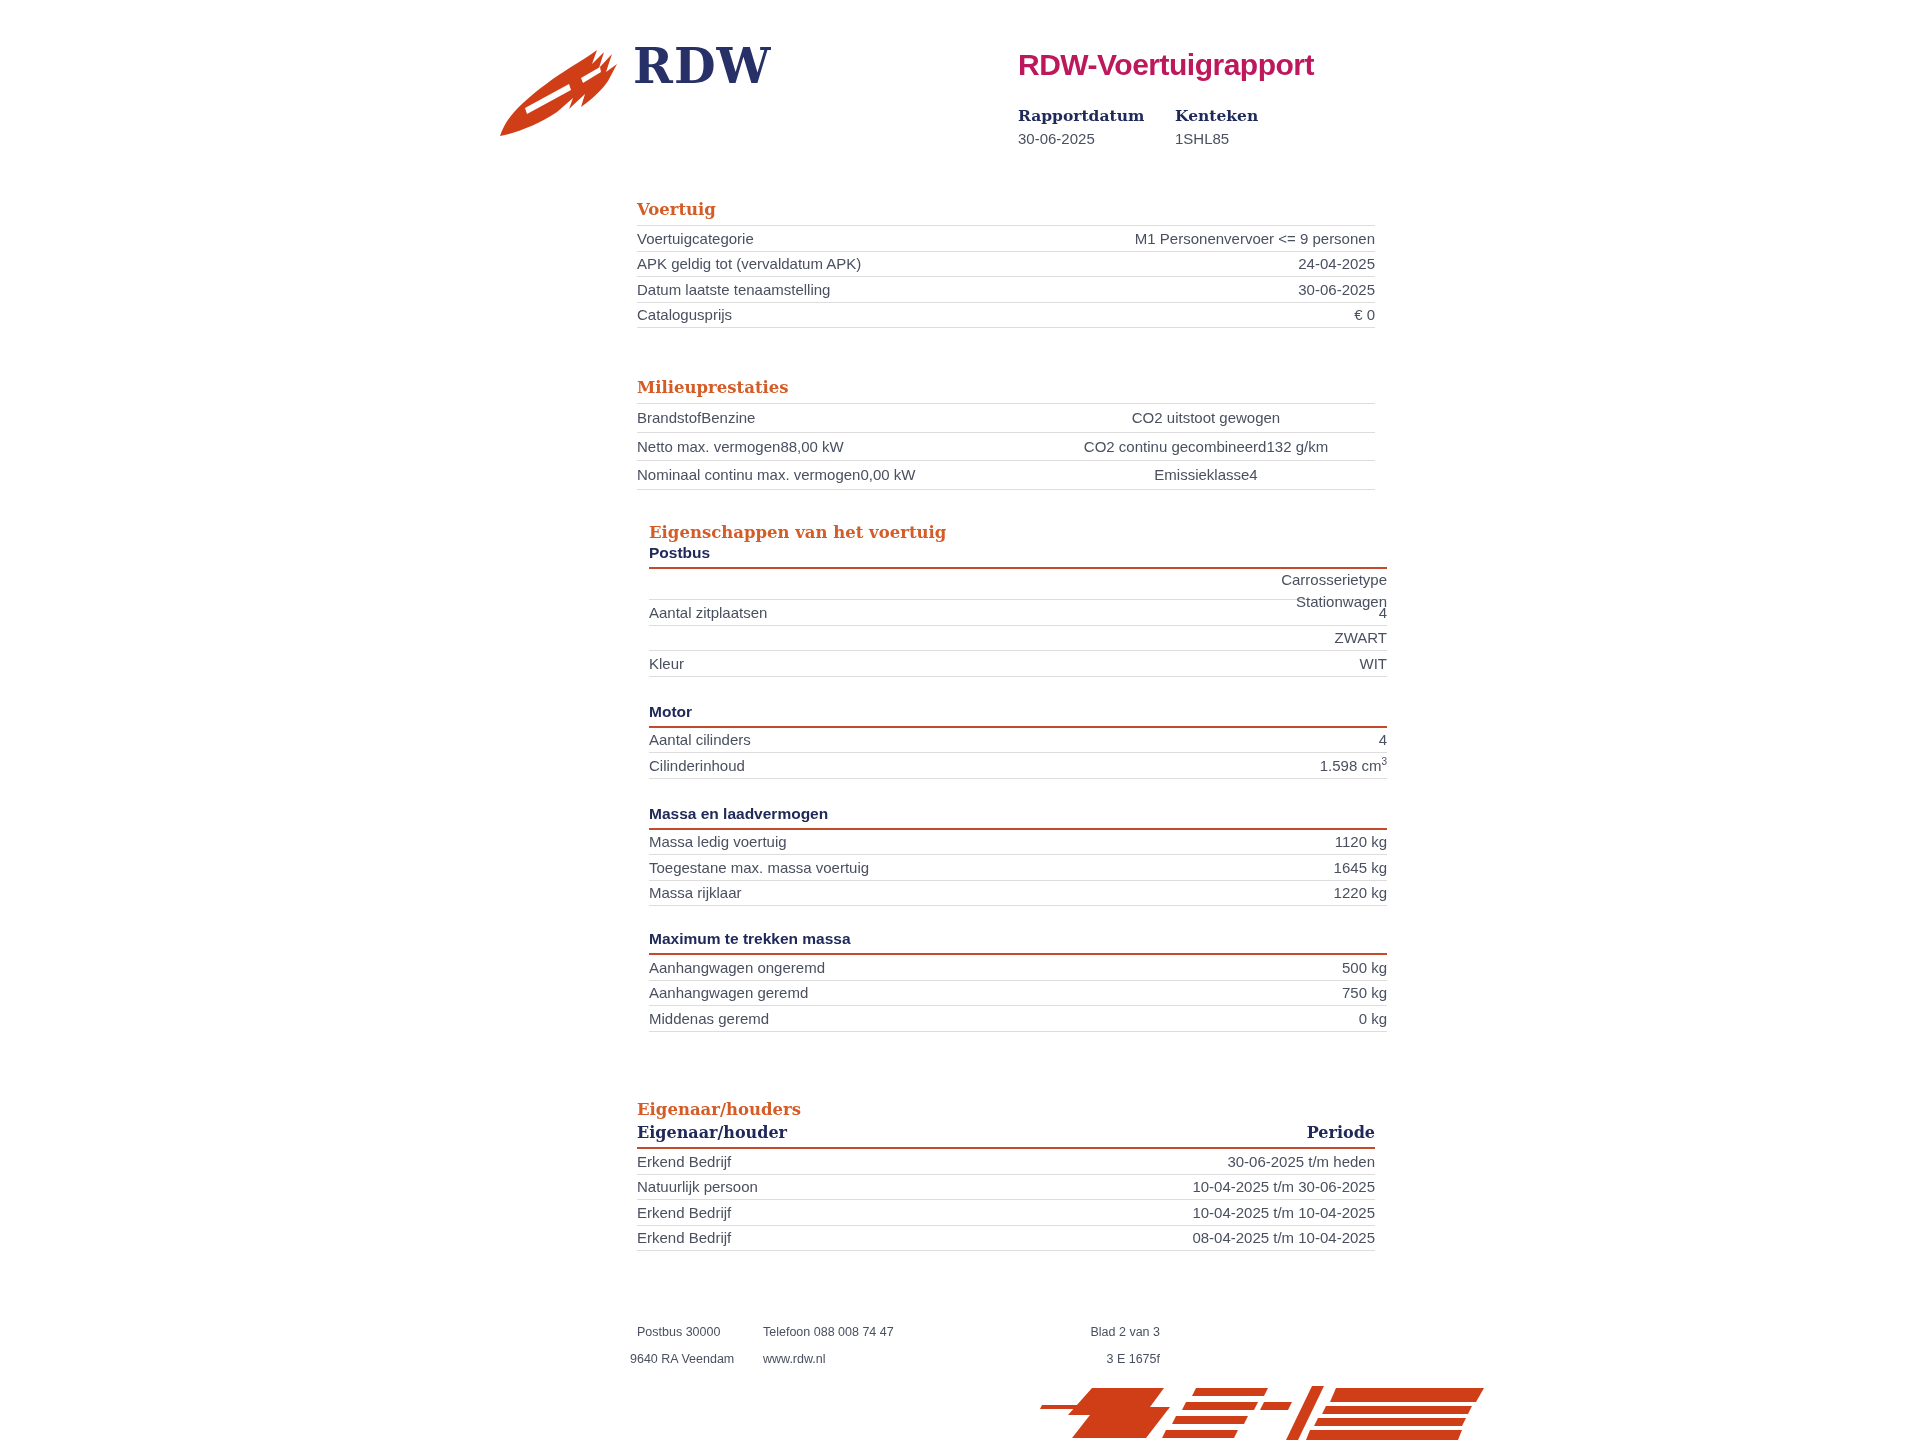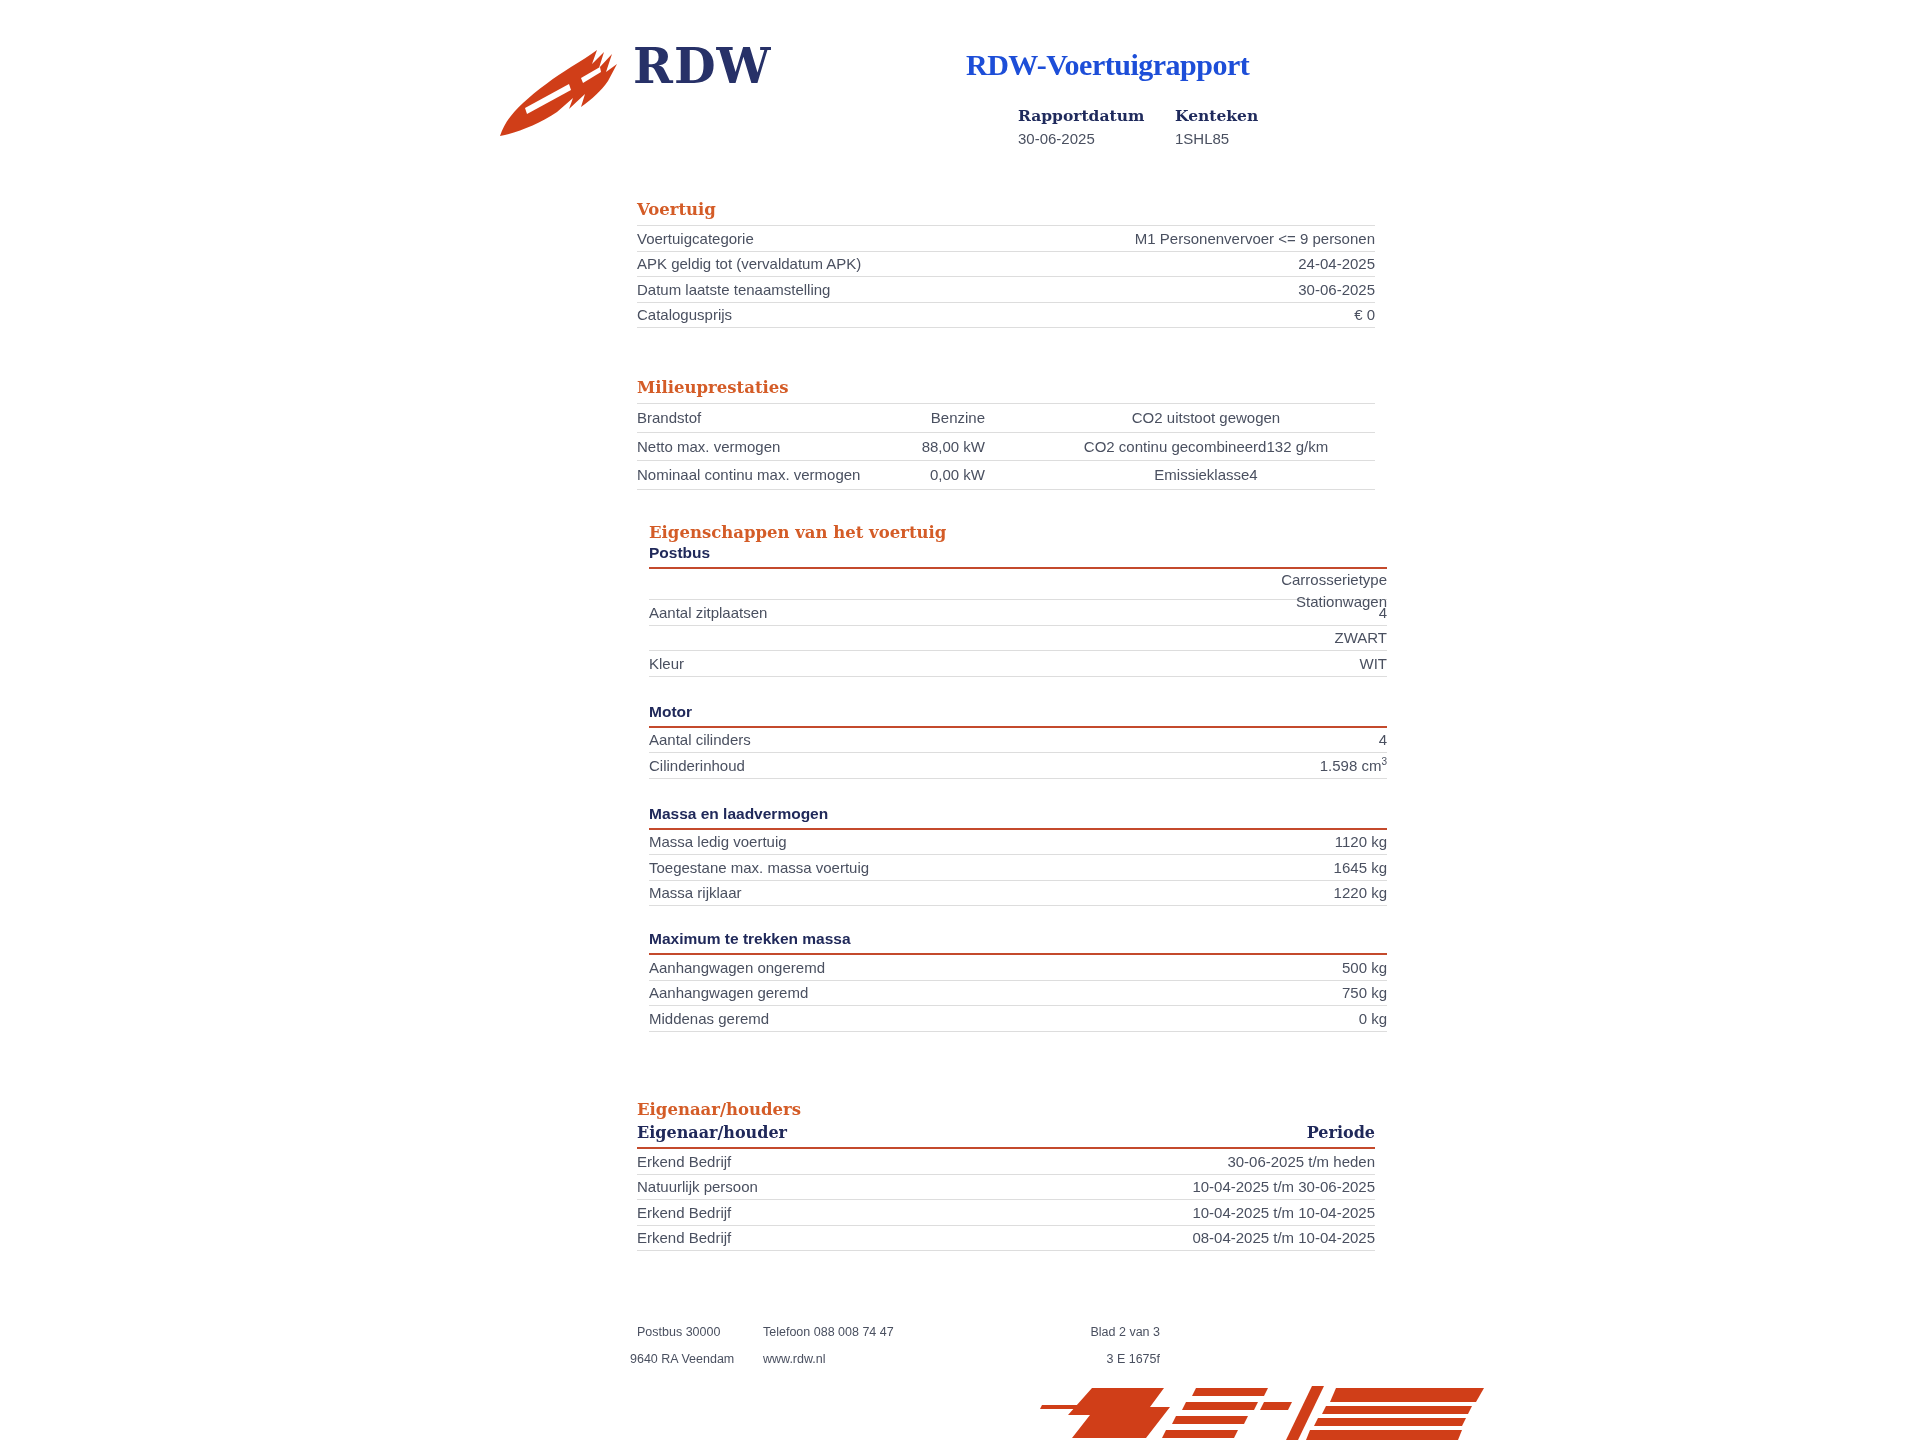--- a/index.html
+++ b/index.html
@@ -3,43 +3,43 @@
 <meta charset="utf-8">
 <style>
   html,body{margin:0;padding:0;background:#fff;}
   .page{position:relative;width:1705px;height:1440px;background:#ffffff;overflow:hidden;
         font-family:"Liberation Sans",sans-serif;color:#4a5060;}
 
   
   .logo-svg{position:absolute;left:497px;top:44px;width:132px;height:94px;}
   .wordmark{position:absolute;left:633px;top:40px;font-family:"DejaVu Serif","Liberation Serif",serif;
             font-weight:bold;font-size:48px;line-height:52px;color:#273168;letter-spacing:1px;}
-  .doc-title{position:absolute;left:966px;top:48px;font-family:Liberation Serif, serif;
-             font-weight:bold;font-size:30px;color:#1d4ed8;letter-spacing:-0.5px;}
+  .doc-title{position:absolute;left:1018px;top:48px;font-family:Liberation Sans, sans-serif;
+             font-weight:bold;font-size:30px;color:#be185d;letter-spacing:-0.5px;}
   .meta-label{position:absolute;top:106px;font-family:"DejaVu Serif","Liberation Serif",serif;
               font-weight:bold;font-size:15.5px;color:#1f2a5c;}
   .meta-value{position:absolute;top:130px;font-size:15px;color:#4a5060;}
   .ml-1{left:1018px;} .ml-2{left:1175px;}
 
   
   .section{position:absolute;left:637px;width:738px;}
   .sec-title{font-family:"DejaVu Serif","Liberation Serif",serif;font-weight:bold;
              font-size:16.5px;color:#d45c27;margin:0 0 6px 0;}
   .table{border-top:1px solid #dddddd;}
   .table.no-top{border-top:none;}
   .row{display:flex;justify-content:space-between;align-items:center;height:24.5px;
        border-bottom:1px solid #dddddd;font-size:15px;color:#4a5060;white-space:nowrap;}
   .sub-h{font-size:15.5px;font-weight:bold;color:#20295a;padding-bottom:5px;
          border-bottom:2px solid #c44a2c;}
   .subgroup{margin-top:26px;}
 
   
   .m-row{display:flex;align-items:center;height:27.6px;border-bottom:1px solid #dddddd;
          font-size:15px;color:#4a5060;white-space:nowrap;}
-  .m-left{width:348px;display:flex;justify-content:space-between;}
+  .m-left{width:348px;display:flex;justify-content:flex-start;}
   .m-right{margin-left:52px;flex:1;display:flex;justify-content:center;}
 
   
   .own-h{display:flex;justify-content:space-between;align-items:flex-end;
          font-family:"DejaVu Serif","Liberation Serif",serif;font-weight:bold;
          font-size:16px;color:#20295a;padding-bottom:5px;border-bottom:2px solid #c44a2c;}
 
   sup{font-size:10px;vertical-align:super;line-height:0;}
 
   

